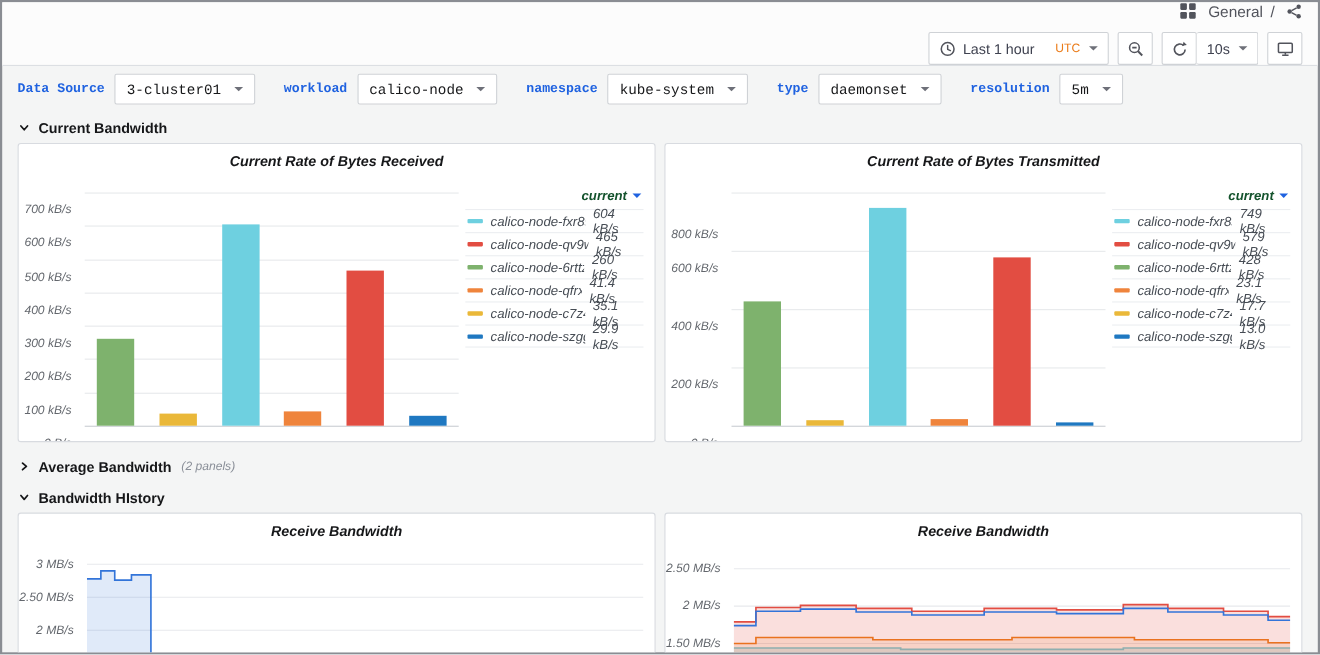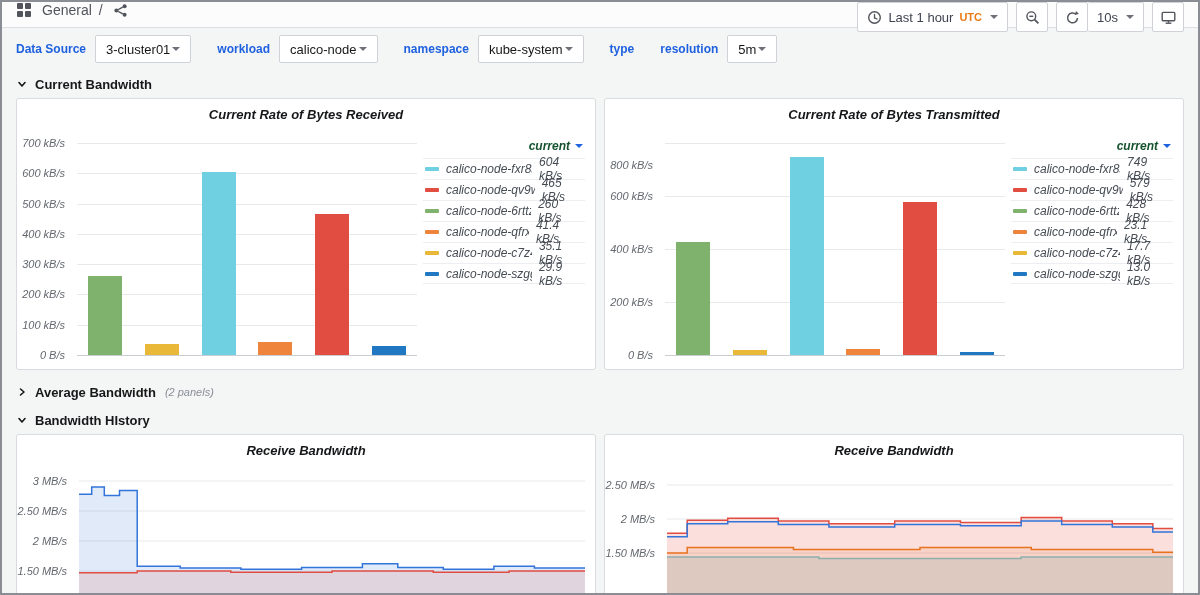--- a/index.html
+++ b/index.html
@@ -1,54 +1,54 @@
 <!DOCTYPE html>
 <html><head>
 <meta charset="utf-8">
 <style>
   *{box-sizing:border-box;margin:0;padding:0;}
   body{font-family:"Liberation Sans",sans-serif;background:#e8e9eb;}
   .screen{width:1200px;height:595px;border:2px solid #8a8d93;background:#f4f5f5;overflow:hidden;}
 
   
-  .navbar{height:26px;background:#fcfcfc;border-bottom:1px solid #dcdfe3;display:flex;align-items:flex-start;justify-content:space-between;padding:0 14px;}
+  .navbar{height:58px;background:#fcfcfc;border-bottom:1px solid #dcdfe3;display:flex;align-items:flex-end;justify-content:space-between;padding:0 14px;flex-direction:column;}
   .nav-left{display:flex;align-items:center;gap:10px;}
   .icon-btn{display:inline-flex;align-items:center;justify-content:center;cursor:pointer;}
   .breadcrumb{display:flex;align-items:center;gap:7px;font-size:14px;}
   .crumb-root{color:#52545c;cursor:pointer;}
   .crumb-sep{color:#52545c;}
   .crumb-title{color:#161719;font-weight:600;cursor:pointer;}
   .nav-right{display:flex;align-items:center;gap:8px;}
   .btn{height:30px;background:#fff;border:1px solid #cfd2d6;border-radius:2px;display:inline-flex;align-items:center;gap:6px;padding:0 9px;font-size:13px;color:#3f4250;font-family:inherit;cursor:pointer;}
   .btn.square{width:32px;padding:0;justify-content:center;}
   .btn-group{display:inline-flex;}
   .btn-group .btn + .btn{border-left:0;}
-  .utc{color:#eb7b18;font-size:11px;font-weight:700;}
+  .utc{color:#eb7b18;font-size:11px;font-weight:400;margin-left:13px;}
   .caret{width:0;height:0;border-left:4px solid transparent;border-right:4px solid transparent;border-top:4px solid #6e7079;display:inline-block;margin-left:2px;}
   .caret.blue{border-top-color:#1f62e0;}
 
   
-  .varrow{display:flex;align-items:center;gap:26px;padding:7px 14px;}
+  .varrow{display:flex;align-items:center;gap:26px;padding:7px 14px;font-family:Liberation Mono, monospace;}
   .var-item{display:flex;align-items:center;gap:9px;}
   .var-label{color:#1f62e0;font-size:12px;font-weight:600;}
-  .var-value{background:#fff;border:1px solid #cfd2d6;border-radius:2px;height:28px;display:inline-flex;align-items:center;padding:0 10px;font-size:13px;color:#161719;cursor:pointer;}
+  .var-value{background:#fff;border:1px solid #cfd2d6;border-radius:2px;height:28px;display:inline-flex;align-items:center;gap:10px;padding:0 10px;font-size:13px;color:#161719;cursor:pointer;}
 
   
   .rowhdr{display:flex;align-items:center;gap:7px;padding:6px 14px;cursor:pointer;height:28px;}
   .rowhdr .title{font-size:13px;font-weight:700;color:#161719;}
   .rowhdr .note{font-size:11px;font-style:italic;color:#8a8f98;margin-left:2px;}
 
   
   .panels{display:flex;gap:8px;padding:0 14px 8px;}
   .panel{flex:1;background:#fff;border:1px solid #d8dbe0;border-radius:3px;overflow:hidden;font-style:italic;}
   .panel-title{height:30px;display:flex;align-items:center;justify-content:center;font-size:13px;font-weight:600;color:#161719;cursor:pointer;}
 
   .bar-body{display:flex;height:240px;}
   .chart{flex:1;position:relative;padding:14px 6px 14px 60px;}
-  .chart .ylabels{position:absolute;left:0;top:14px;bottom:14px;width:54px;}
+  .chart .ylabels{position:absolute;left:0;top:30px;bottom:14px;width:54px;}
   .chart .plot{position:relative;width:100%;height:100%;}
   .tick-label{position:absolute;right:6px;font-size:11px;color:#63676d;white-space:nowrap;line-height:12px;}
   .gridline{position:absolute;left:0;right:0;height:1px;background:#e7e9ec;}
   .gridline.baseline{background:#caced3;}
   .bars{position:absolute;left:0;right:0;top:0;bottom:0;display:flex;align-items:flex-end;justify-content:space-around;}
   .bar{width:34px;cursor:pointer;}
 
   .legend{width:172px;padding:10px 10px 0 0;font-size:12px;color:#464c54;}
   .legend-head{display:flex;justify-content:flex-end;align-items:center;padding:0 2px 5px;}
   .legend-sort{color:#14532d;font-weight:600;font-size:12px;display:inline-flex;align-items:center;gap:3px;cursor:pointer;}
@@ -166,20 +166,24 @@
       </div>
       <div class="var-item">
         <span class="var-label">namespace</span>
         <span class="var-value">
           <span>kube-system</span>
           <span class="caret"></span>
         </span>
       </div>
       <div class="var-item">
         <span class="var-label">type</span>
+        <span class="var-value">
+          <span>daemonset</span>
+          <span class="caret"></span>
+        </span>
       </div>
       <div class="var-item">
         <span class="var-label">resolution</span>
         <span class="var-value">
           <span>5m</span>
           <span class="caret"></span>
         </span>
       </div>
     </div>
 

